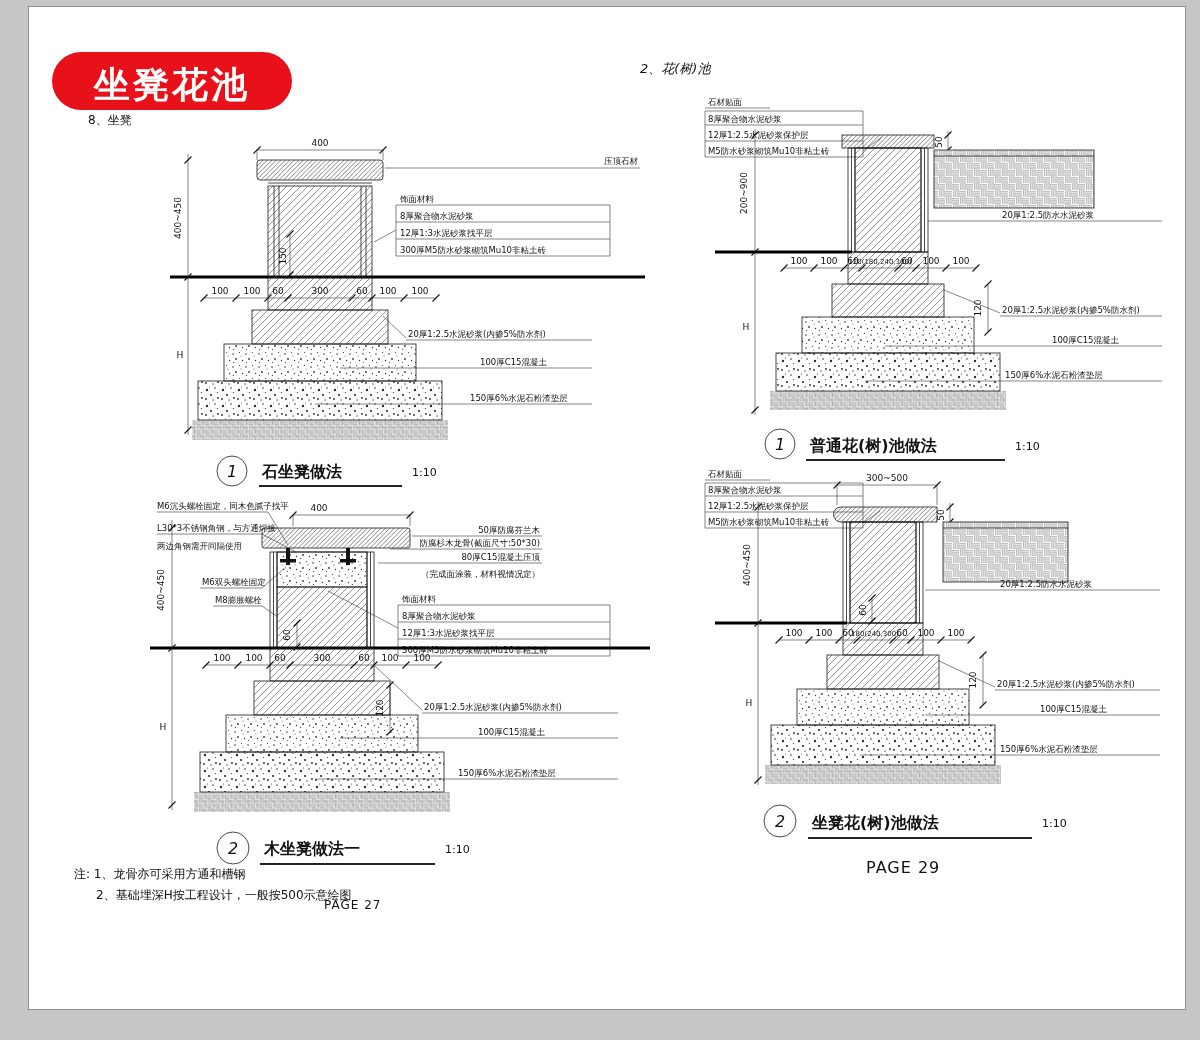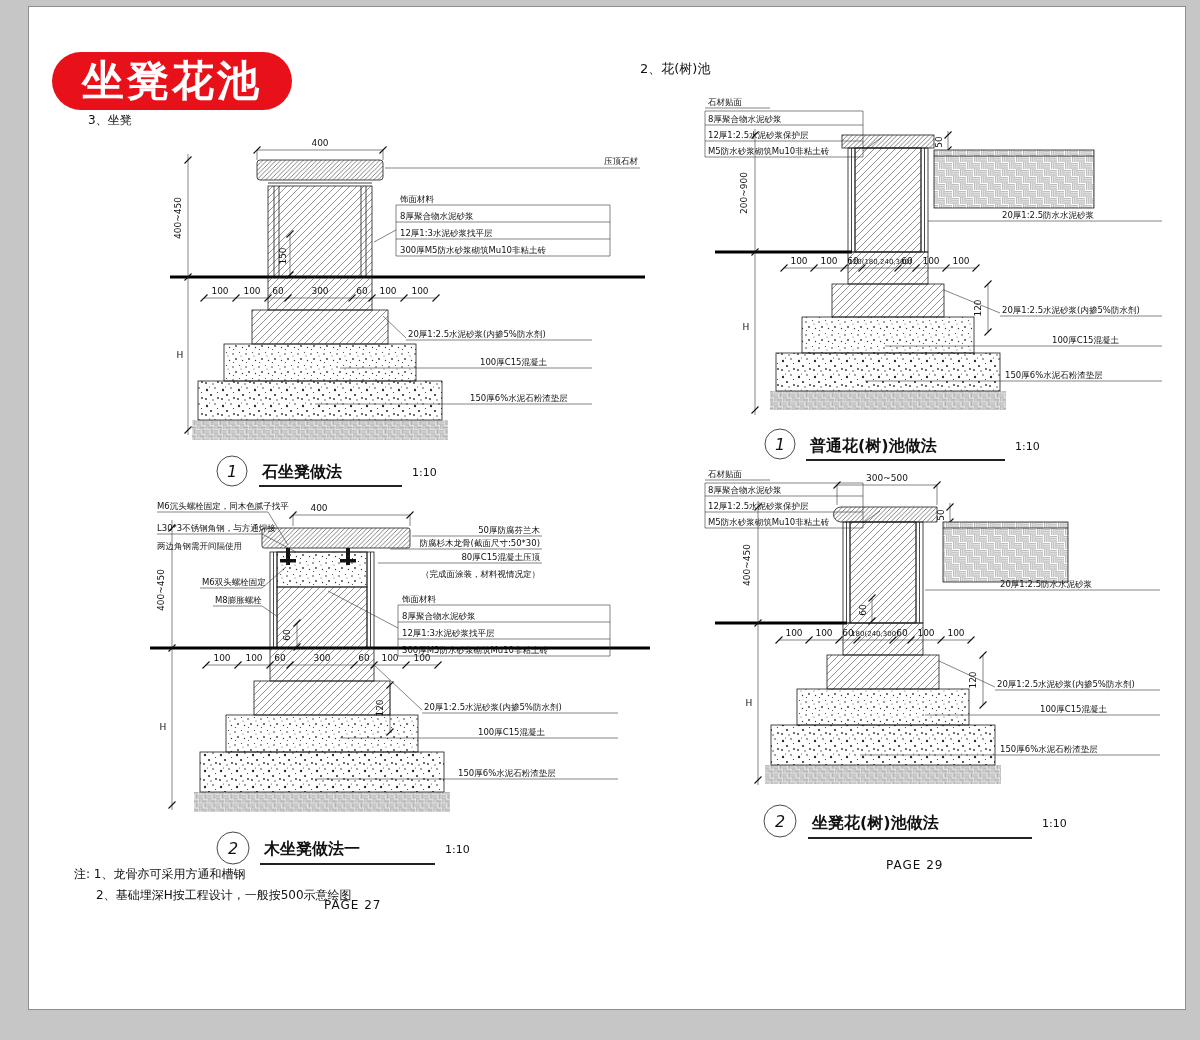--- a/index.html
+++ b/index.html
@@ -1,22 +1,22 @@
 <!DOCTYPE html>
 <html><head>
 <meta charset="utf-8">
 <style>
   html,body{margin:0;padding:0;}
   body{width:1200px;height:1040px;background:#c6c6c6;position:relative;
        font-family:"DejaVu Sans",sans-serif;overflow:hidden;}
   .page{position:absolute;left:28px;top:6px;width:1156px;height:1002px;
         background:#ffffff;border:1px solid #8f8f8f;}
   .badge{position:absolute;left:52px;top:52px;width:240px;height:58px;background:#e8111a;
-         border-radius:29px;color:#fff;font-size:42px;font-weight:bold;display:flex;
-         align-items:center;justify-content:center;letter-spacing:3px;z-index:3;}
+         border-radius:29px;color:#fff;font-size:36px;font-weight:bold;display:flex;
+         align-items:flex-end;justify-content:center;letter-spacing:3px;z-index:3;}
   .lbl{position:absolute;color:#111;z-index:3;white-space:nowrap;}
   svg{position:absolute;left:0;top:0;z-index:2;}
   svg text{fill:#111;font-family:"DejaVu Sans",sans-serif;}
   .t{font-size:8.5px;}
   .d{font-size:9px;}
   .d7{font-size:7px;}
   .ttl{font-size:16px;font-weight:bold;}
   .sc{font-size:11px;}
   .num{font-size:16px;font-style:italic;}
   .s{stroke:#1a1a1a;stroke-width:.8;fill:none;}
@@ -26,26 +26,26 @@
   .ul{stroke:#222;stroke-width:2.2;fill:none;}
 </style>
 </head>
 <body>
 
 <div class="page"></div>
 
 <div class="badge">
   <span>坐凳花池</span>
 </div>
-<div class="lbl" style="left:88px;top:112px;font-size:12px;">3、坐凳</div>
-<div class="lbl" style="left:640px;top:60px;font-size:13px;">2、花(树)池</div>
+<div class="lbl" style="left:88px;top:112px;font-size:12px;">8、坐凳</div>
+<div class="lbl" style="left:640px;top:60px;font-size:13px;font-style:italic;">2、花(树)池</div>
 <div class="lbl" style="left:74px;top:866px;font-size:12px;">注: 1、龙骨亦可采用方通和槽钢</div>
 <div class="lbl" style="left:96px;top:887px;font-size:12px;text-align:right;">2、基础埋深H按工程设计，一般按500示意绘图</div>
 <div class="lbl" style="left:324px;top:898px;font-size:12px;letter-spacing:1px;">PAGE 27</div>
-<div class="lbl" style="left:866px;top:858px;font-size:12px;letter-spacing:1px;margin-left:20px;">PAGE 29</div>
+<div class="lbl" style="left:866px;top:858px;font-size:16px;letter-spacing:1px;">PAGE 29</div>
 
 <svg width="1200" height="1040" viewBox="0 0 1200 1040">
 <defs>
   <pattern id="h7" width="7" height="7" patternUnits="userSpaceOnUse">
         <path d="M0 7 L7 0" stroke="#3a3a3a" stroke-width=".55"></path>
       </pattern>
   <pattern id="h4" width="4.5" height="4.5" patternUnits="userSpaceOnUse">
         <path d="M0 4.5 L4.5 0" stroke="#2e2e2e" stroke-width=".6"></path>
       </pattern>
   <pattern id="dc" width="13" height="13" patternUnits="userSpaceOnUse">

